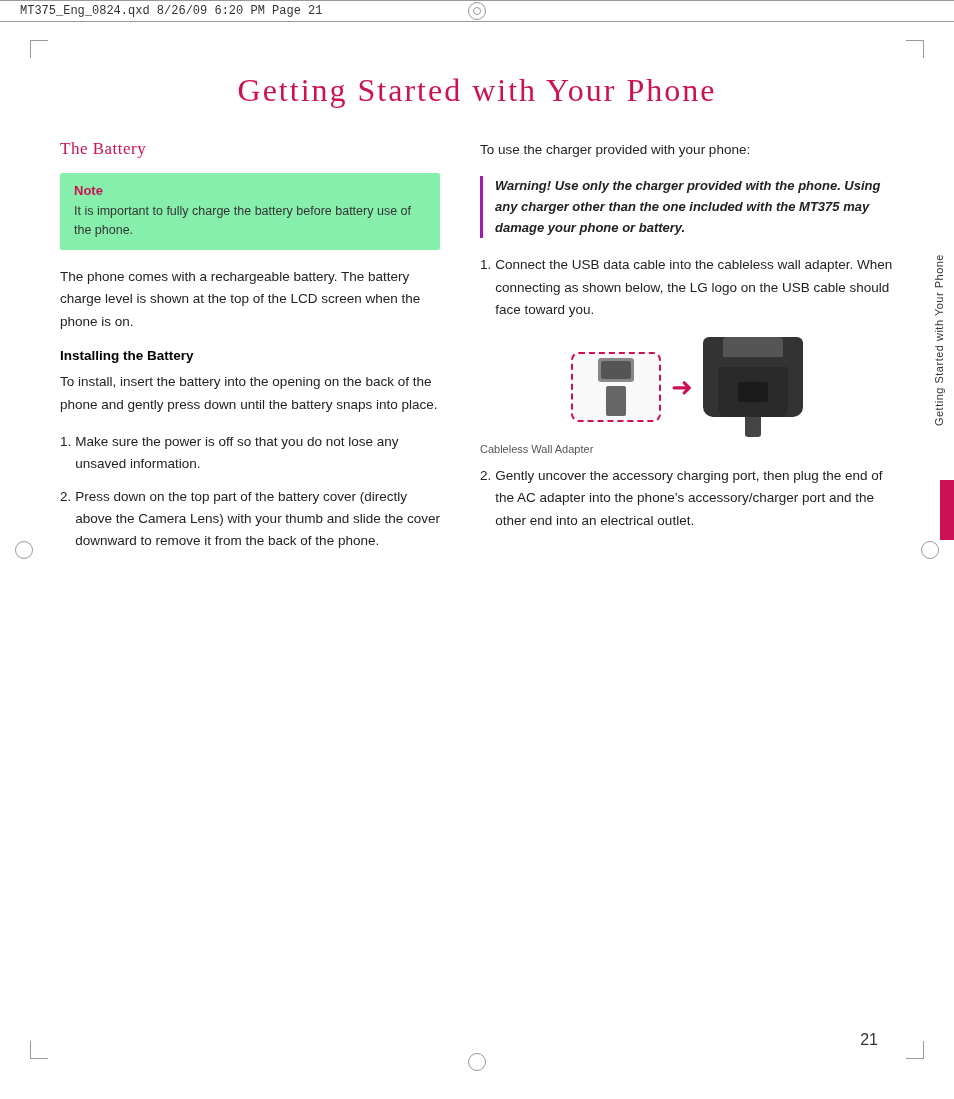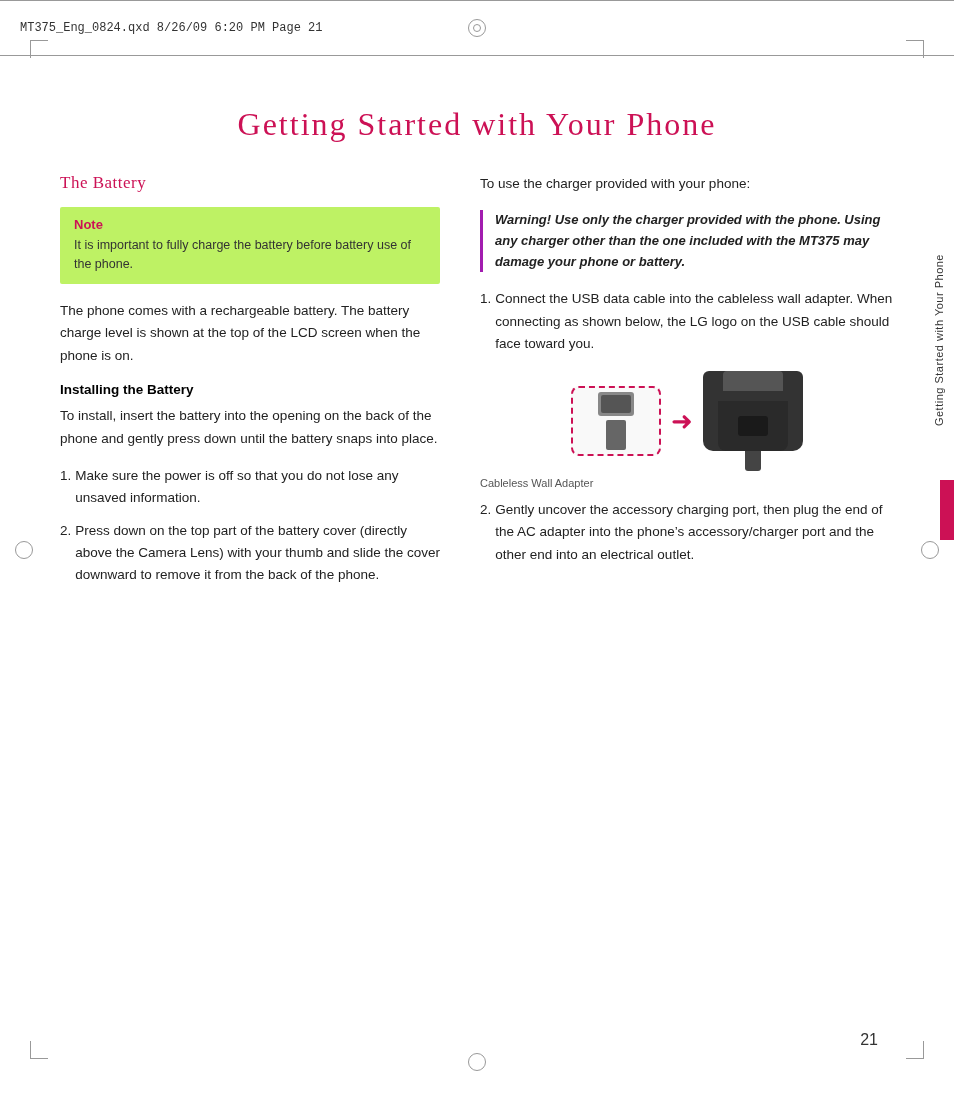--- a/index.html
+++ b/index.html
@@ -12,21 +12,21 @@
       font-size: 14px;
       color: #222;
       position: relative;
     }
 
     
     .header-strip {
       width: 100%;
       border-top: 1px solid #999;
       border-bottom: 1px solid #999;
-      padding: 20px 20px;
+      padding: 3px 20px;
       font-family: 'Courier New', monospace;
       font-size: 12px;
       color: #333;
       display: flex;
       align-items: center;
       justify-content: space-between;
       position: relative;
     }
 
     .header-center-circle {
@@ -137,21 +137,21 @@
       color: #cc1155;
       font-size: 17px;
       font-weight: 400;
       margin-bottom: 14px;
       font-family: Georgia, serif;
       letter-spacing: 0.5px;
     }
 
     
     .note-box {
-      background: #bef264;
+      background: #86efac;
       border: none;
       padding: 10px 14px;
       margin-bottom: 16px;
       border-radius: 2px;
     }
 
     .note-box .note-title {
       font-weight: bold;
       color: #cc1155;
       font-size: 13px;

